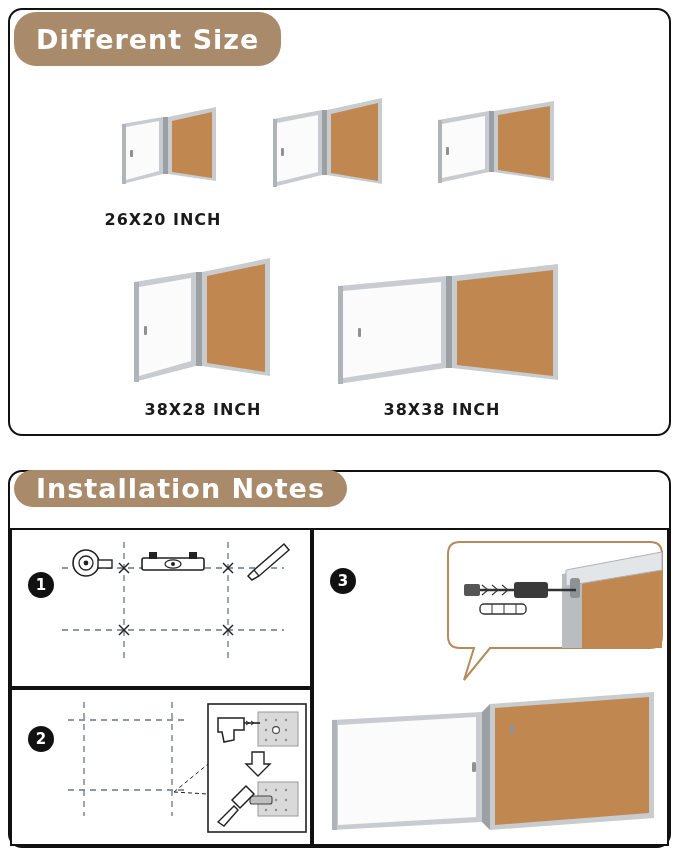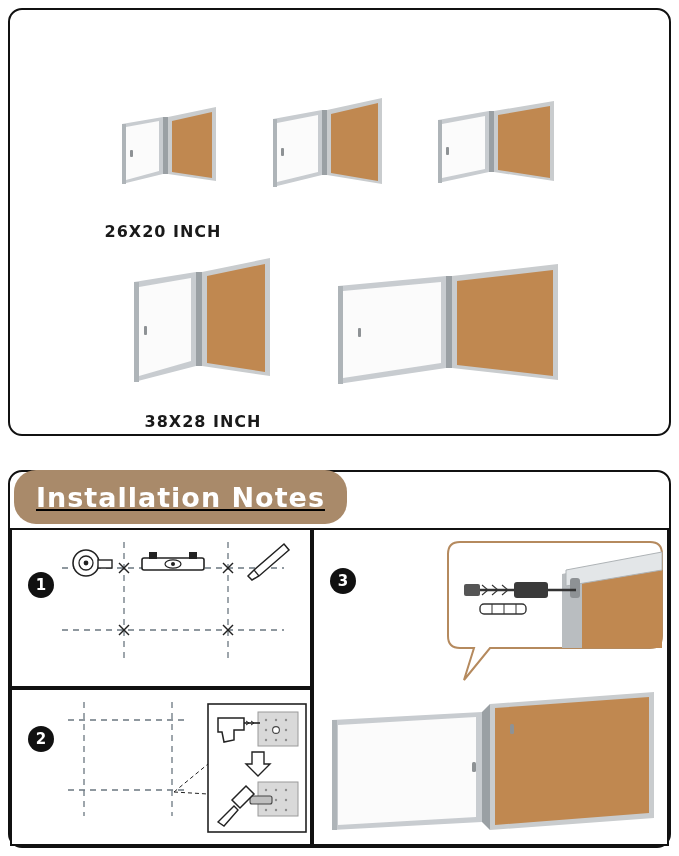--- a/index.html
+++ b/index.html
@@ -9,41 +9,44 @@
   
   .panel{position:absolute;border:2px solid #111;border-radius:14px;background:#fff;box-sizing:border-box;}
   #panel-sizes{left:8px;top:8px;width:663px;height:428px;}
   #panel-install{left:8px;top:470px;width:663px;height:378px;}
 
   
   .pill{position:absolute;background:#a98a6a;border-radius:22px;display:flex;align-items:center;justify-content:center;padding:0 22px;box-sizing:border-box;}
   .pill span{color:#ffffff;font-family:"DejaVu Sans",sans-serif;font-weight:bold;letter-spacing:1px;white-space:nowrap;}
   #pill-sizes{left:14px;top:12px;height:54px;}
   #pill-sizes span{font-size:27px;}
-  #pill-install{left:14px;top:470px;height:54px;text-decoration:underline;}
+  #pill-install{left:14px;top:470px;height:37px;}
   #pill-install span{font-size:27px;}
 
   
-  .caption{position:absolute;font-family:"DejaVu Sans",sans-serif;font-weight:bold;color:#1a1a1a;font-size:16px;letter-spacing:1px;white-space:nowrap;text-align:center;margin-top:12px;}
+  .caption{position:absolute;font-family:"DejaVu Sans",sans-serif;font-weight:bold;color:#1a1a1a;font-size:16px;letter-spacing:1px;white-space:nowrap;text-align:center;}
 
   
   .board{position:absolute;}
 
   
   .subbox{position:absolute;border:2px solid #111;box-sizing:border-box;background:#fff;}
   .stepnum{position:absolute;width:26px;height:26px;border-radius:50%;background:#111;color:#fff;font-family:"DejaVu Sans",sans-serif;font-weight:bold;font-size:15px;display:flex;align-items:center;justify-content:center;}
   svg{display:block;overflow:visible;}
 </style>
 </head>
 <body>
 
 <div class="page">
 
   <div class="panel" id="panel-sizes"></div>
 
+  <div class="pill" id="pill-sizes">
+    <span>Different Size</span>
+  </div>
 
   <div class="board" style="left:108px;top:86px;width:110px;height:108px;">
     <svg width="110" height="108" viewBox="0 0 110 108">
 
       <polygon points="60,88 108,95 108,21 60,31" fill="#c9ccce"></polygon>
       <polygon points="64,86 104,92 104,26 64,35" fill="#c08850"></polygon>
 
       <polygon points="55,31 60,31 60,88 55,88" fill="#9aa0a4"></polygon>
 
       <polygon points="14,38 55,31 55,88 14,98" fill="#c8ccd0"></polygon>
@@ -95,20 +98,21 @@
     <svg width="230" height="148" viewBox="0 0 230 148">
       <polygon points="120,126 226,138 226,22 120,34" fill="#c9ccce"></polygon>
       <polygon points="125,123 221,134 221,28 125,39" fill="#c08850"></polygon>
       <polygon points="114,34 120,34 120,126 114,126" fill="#9aa0a4"></polygon>
       <polygon points="6,44 114,34 114,126 6,142" fill="#c8ccd0"></polygon>
       <polygon points="11,49 109,40 109,121 11,136" fill="#fbfbfb"></polygon>
       <rect x="6" y="44" width="5" height="98" fill="#aeb4b8"></rect>
       <rect x="26" y="86" width="3" height="9" rx="1" fill="#8e9295"></rect>
     </svg>
   </div>
+  <div class="caption" style="left:367px;top:400px;width:150px;">38X38 INCH</div>
 
   <div class="panel" id="panel-install"></div>
 
   <div class="pill" id="pill-install">
     <span>Installation Notes</span>
   </div>
 
   <div class="subbox" style="left:10px;top:528px;width:302px;height:160px;border-radius:0;">
     <svg width="298" height="156" viewBox="0 0 298 156" style="position:absolute;left:0;top:0;">
 

